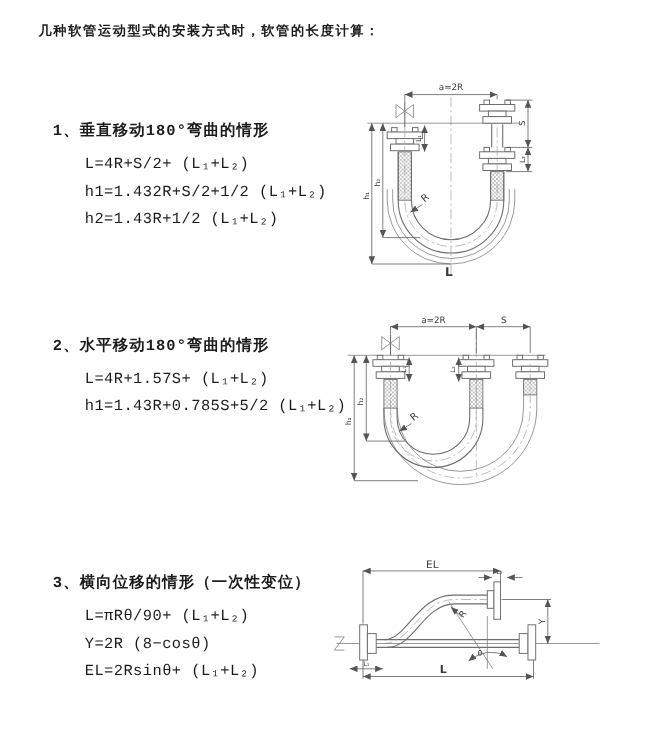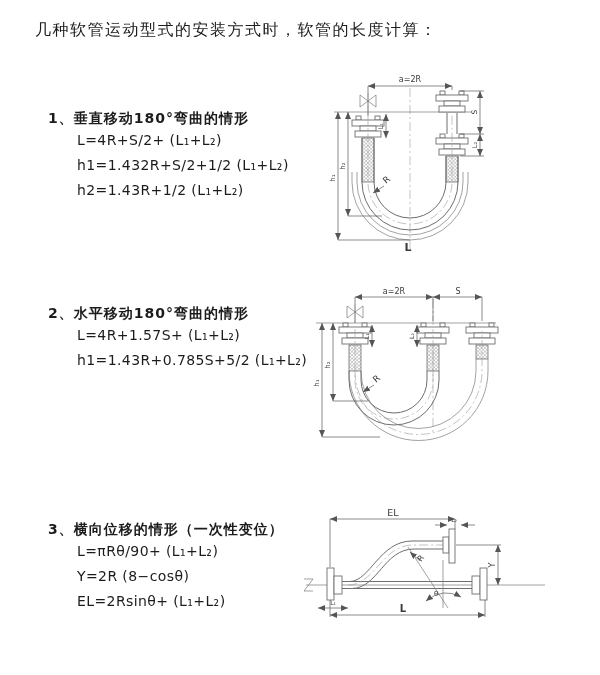--- a/index.html
+++ b/index.html
@@ -3,28 +3,28 @@
 <meta charset="utf-8">
 <style>
   html,body{margin:0;padding:0;}
   body{
     width:600px;height:675px;background:#ffffff;position:relative;
     font-family:"DejaVu Sans","Liberation Sans",sans-serif;color:#1c1c1c;
     overflow:hidden;
   }
   .page-title{
     position:absolute;left:35px;top:20px;
-    font-size:16px;font-weight:normal;letter-spacing:1.5px;
+    font-size:12px;font-weight:bold;letter-spacing:1.5px;
   }
-  .section{position:absolute;left:48px;}
+  .section{position:absolute;left:48px;font-family:Liberation Mono, monospace;}
   .sec1{top:110px;}
   .sec2{top:305px;}
   .sec3{top:521px;}
   .heading{font-size:14px;font-weight:bold;letter-spacing:1px;}
-  .formulas{margin:0 0 0 29px;}
+  .formulas{margin:10px 0 0 29px;}
   .formula{font-size:14px;line-height:25px;letter-spacing:.4px;}
   svg{position:absolute;display:block;}
   #svg1{left:310px;top:70px;}
   #svg2{left:310px;top:285px;}
   #svg3{left:300px;top:505px;}
   svg text{fill:#3a3a3a;font-family:"DejaVu Sans","Liberation Sans",sans-serif;}
   .ln{stroke:#6e6e6e;fill:none;stroke-width:1;}
   .thin{stroke:#7a7a7a;fill:none;stroke-width:.7;}
   .dim{stroke:#5a5a5a;fill:none;stroke-width:.7;}
   .cl{stroke:#9a9a9a;fill:none;stroke-width:.6;stroke-dasharray:9 3 2 3;}

